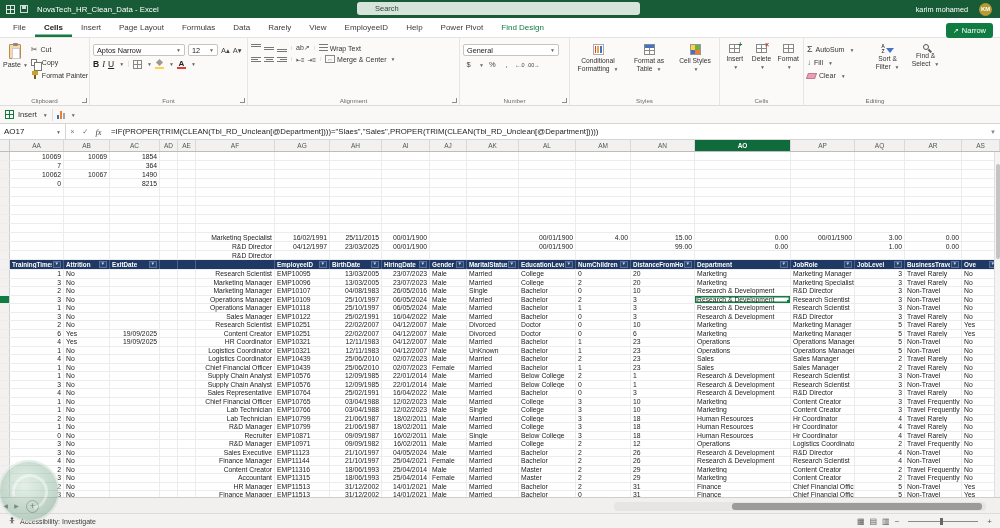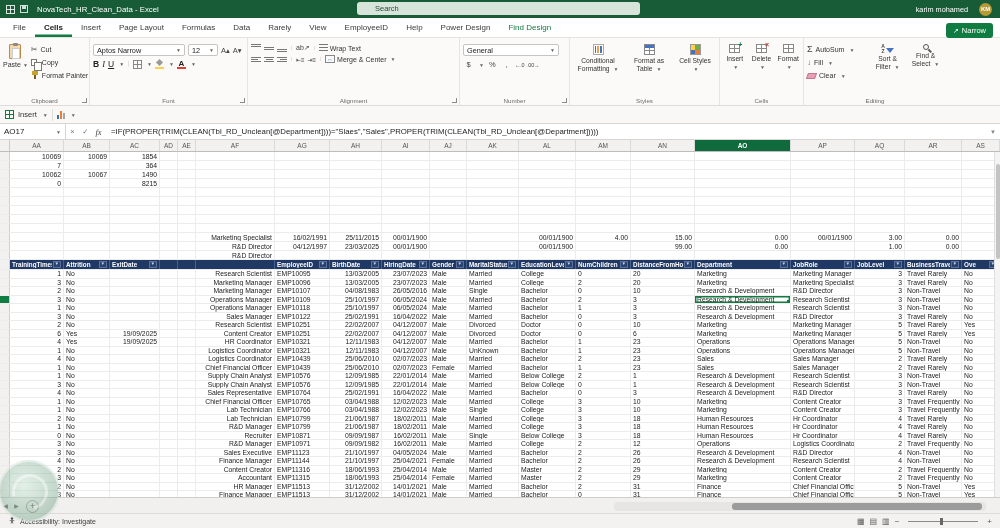--- a/index.html
+++ b/index.html
@@ -177,21 +177,21 @@
       <div class="rtab">File</div>
       <div class="rtab active">Cells</div>
       <div class="rtab">Insert</div>
       <div class="rtab">Page Layout</div>
       <div class="rtab">Formulas</div>
       <div class="rtab">Data</div>
       <div class="rtab">Rarely</div>
       <div class="rtab">View</div>
       <div class="rtab">EmployeeID</div>
       <div class="rtab">Help</div>
-      <div class="rtab">Power Design</div>
+      <div class="rtab">Power Pivot</div>
       <div class="rtab ctx">Find Design</div>
     </div>
   <div class="share">
     <span class="sharic">↗</span>
     <span>Narrow</span>
   </div>
 
   <div class="ribbon">
 
     <div class="rgroup" style="width:90px">

